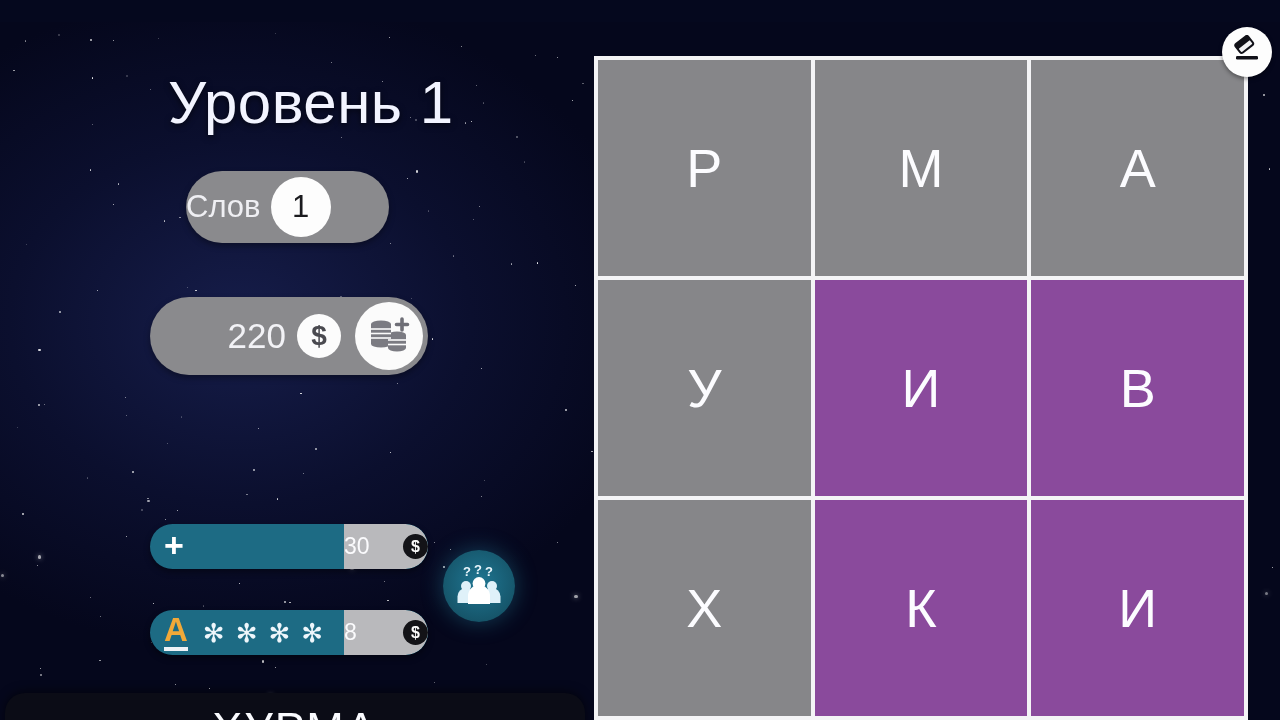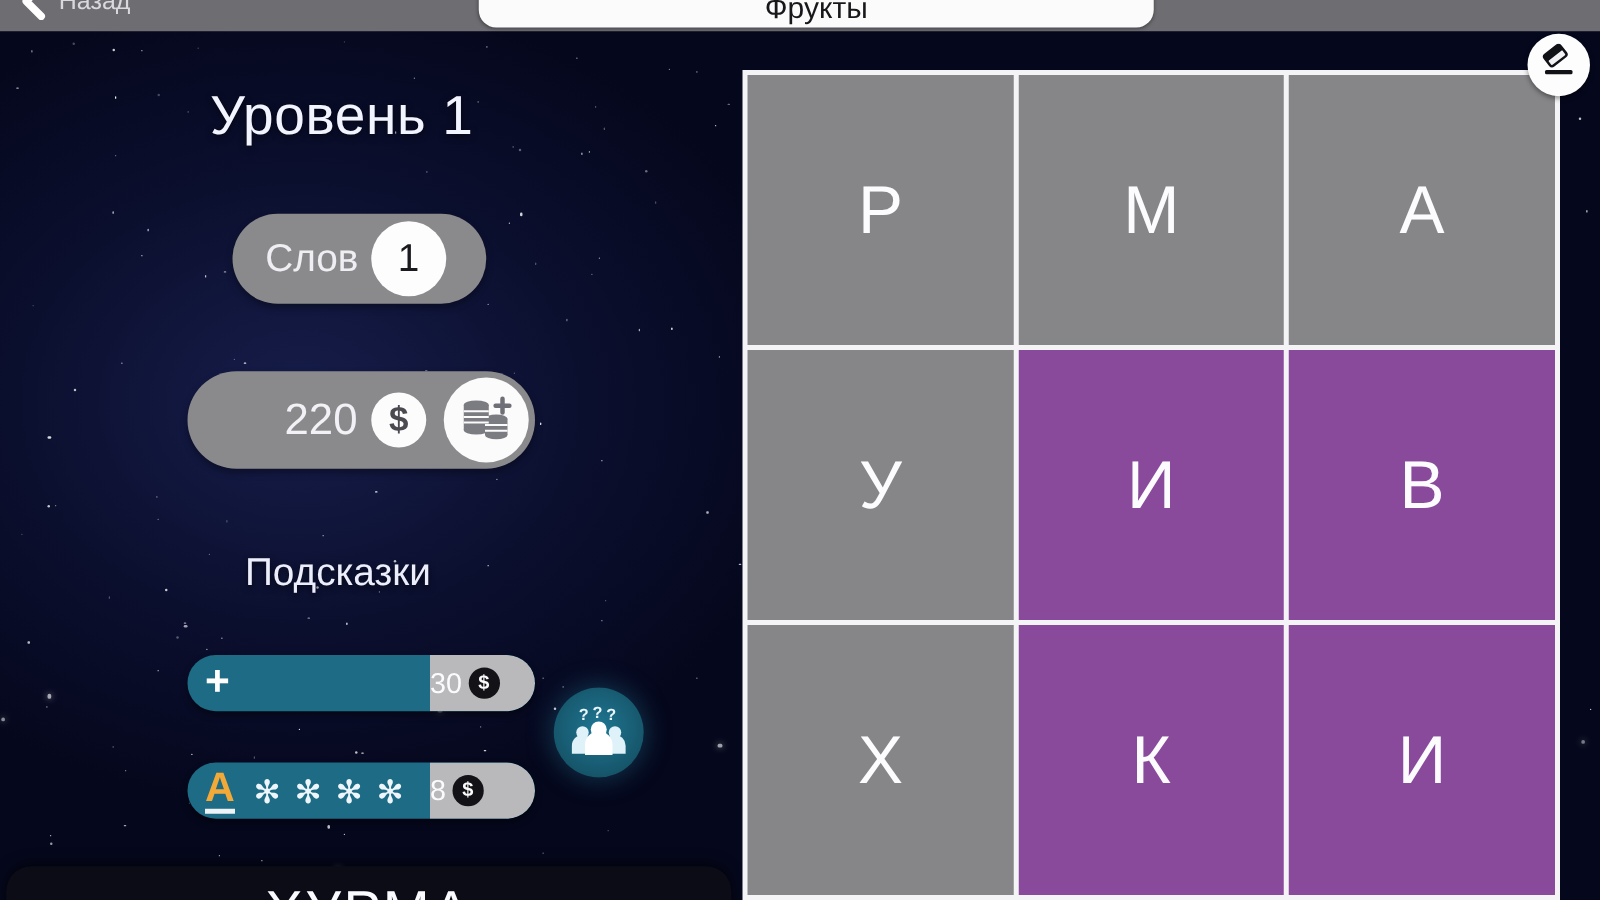--- a/index.html
+++ b/index.html
@@ -48,30 +48,30 @@
     position:absolute;right:8px;top:27px;width:50px;height:50px;
     border-radius:50%;background:#fdfdfd;z-index:25;
     display:flex;align-items:center;justify-content:center;
     box-shadow:0 2px 4px rgba(0,0,0,.4);
   }
 
   
   .left{position:absolute;left:0;top:25px;width:590px;height:695px;z-index:10;}
   .level-title{
     position:absolute;left:168px;top:43px;width:300px;
-    color:#f2f4ff;font-size:44px;letter-spacing:.5px;white-space:nowrap;
+    color:#f2f4ff;font-size:60px;letter-spacing:.5px;white-space:nowrap;
     text-shadow:0 2px 6px rgba(0,0,0,.6);
   }
 
   .pill{
     position:absolute;background:#8a8a8d;border-radius:40px;
     display:flex;align-items:center;box-shadow:0 3px 6px rgba(0,0,0,.35);
   }
   .pill-words{left:186px;top:146px;width:203px;height:72px;
-    justify-content:center;padding-right:6px;box-sizing:border-box;}
+    justify-content:flex-start;padding-right:6px;box-sizing:border-box;}
   .pill-words .lbl{color:#efeff3;font-size:31px;margin-right:10px;}
   .badge-round{
     width:60px;height:60px;border-radius:50%;background:#fdfdfd;
     display:flex;align-items:center;justify-content:center;
     color:#1b1b1f;font-size:31px;
   }
   .pill-coins{left:150px;top:272px;width:278px;height:78px;
     justify-content:flex-end;padding-right:5px;box-sizing:border-box;}
   .pill-coins .amount{color:#f2f2f6;font-size:35px;margin-right:11px;}
   .coin-dollar{
@@ -103,21 +103,21 @@
   .plus-glyph{color:#fff;font-size:34px;line-height:1;font-weight:bold;margin-top:-3px;}
   .slovo{color:#f2a938;font-size:33px;font-weight:bold;letter-spacing:.5px;}
   .hint-a{
     color:#f2a938;font-size:33px;font-weight:bold;line-height:1;
     border-bottom:4px solid #eef3f7;padding-bottom:1px;margin-top:-2px;
   }
   .stars-mask{display:flex;gap:11px;margin-left:6px;}
   .stars-mask span{color:#eef6fb;font-size:26px;line-height:1;}
   .hint-price{
     width:84px;height:100%;background:#b9b9bc;
-    display:flex;align-items:center;justify-content:flex-start;gap:5px;
+    display:flex;align-items:center;justify-content:space-between;gap:5px;
     border-radius:0 24px 24px 0;
   }
   .hint-price .p{color:#fbfbfd;font-size:23px;}
   .hint-price .c{
     width:25px;height:25px;border-radius:50%;background:#131317;
     color:#fafafa;font-size:16px;font-weight:bold;
     display:flex;align-items:center;justify-content:center;
   }
 
   .people-btn{
@@ -296,34 +296,20 @@
         <i style="left: 158.1px; top: 15.5px; width: 1.3px; height: 1.3px; opacity: 0.32;"></i>
         <i style="left: 483.2px; top: 80.4px; width: 1.3px; height: 1.3px; opacity: 0.32;"></i>
         <i style="left: 275.2px; top: 644.8px; width: 1.3px; height: 1.3px; opacity: 0.77;"></i>
         <i style="left: 238.5px; top: 560.7px; width: 1.3px; height: 1.3px; opacity: 0.91;"></i>
         <i style="left: 125.6px; top: 52.5px; width: 2.2px; height: 2.2px; opacity: 0.25;"></i>
         <i style="left: 195.4px; top: 267.9px; width: 1.3px; height: 1.3px; opacity: 0.86;"></i>
         <i style="left: 40.2px; top: 645.8px; width: 1.3px; height: 1.3px; opacity: 0.76;"></i>
       </div>
   </div>
 
-  <div class="topbar">
-    <div class="back-btn">
-      <span class="back-chevron">
-        <svg width="22" height="30" viewBox="0 0 22 30">
-          <path d="M17 3 L5 15 L17 27" fill="none" stroke="#ffffff" stroke-width="6" stroke-linecap="round" stroke-linejoin="round"></path>
-        </svg>
-      </span>
-      <span>Назад</span>
-    </div>
-
-    <div class="title-pill">
-      <span>Фрукты</span>
-    </div>
-  </div>
 
   <div class="eraser-btn">
     <span>
       <svg width="30" height="30" viewBox="0 0 30 30">
         <g transform="rotate(-38 15 13)">
           <rect x="7" y="3" width="16" height="11" rx="2" fill="#111118"></rect>
           <rect x="7" y="8.5" width="16" height="5.5" rx="1.5" fill="#f2f2f4"></rect>
           <rect x="7" y="3" width="16" height="11" rx="2" fill="none" stroke="#111118" stroke-width="2"></rect>
         </g>
         <rect x="4" y="21" width="22" height="3.4" rx="1.2" fill="#111118"></rect>
@@ -358,21 +344,20 @@
             <line x1="5" y1="20.5" x2="25" y2="20.5"></line>
             <line x1="5" y1="25" x2="25" y2="25"></line>
             <line x1="22" y1="27" x2="40" y2="27"></line>
             <line x1="22" y1="31.5" x2="40" y2="31.5"></line>
           </g>
           <path d="M36 6 v11 M30.5 11.5 h11" stroke="#6f6f77" stroke-width="3.6" stroke-linecap="round"></path>
         </svg>
       </span>
     </div>
 
-    <div class="hints-label">Подсказки</div>
 
     <div class="hint hint-word">
       <div class="hint-body">
         <span class="plus-glyph">+</span>
       </div>
       <div class="hint-price">
         <span class="p">30</span>
         <span class="c">$</span>
       </div>
     </div>

